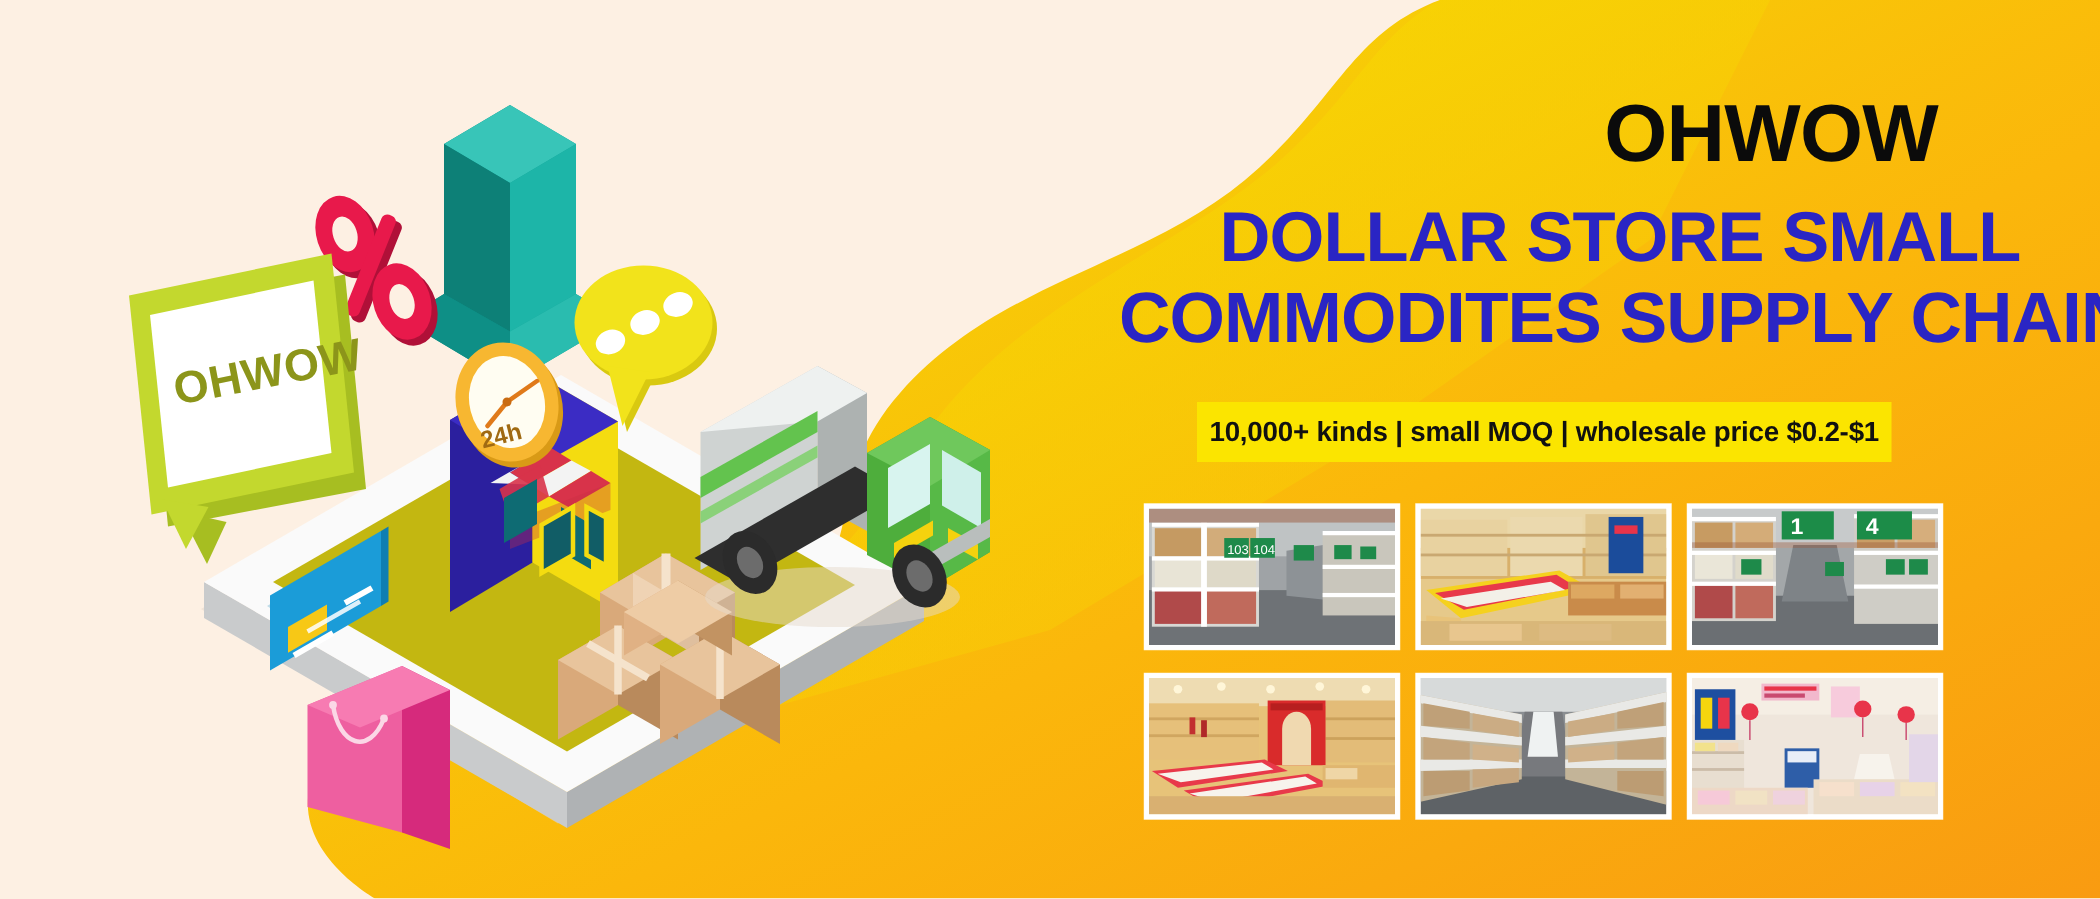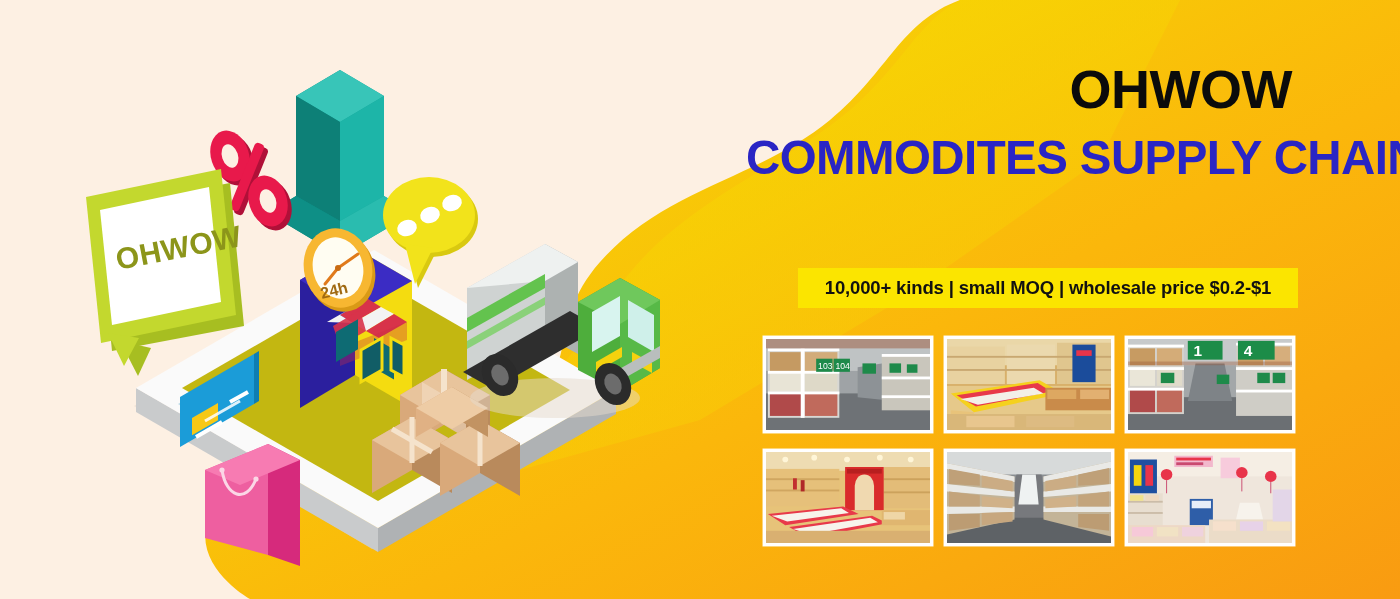--- a/index.html
+++ b/index.html
@@ -38,21 +38,21 @@
   .headline-line {
     display:block;
     font-size:47px; font-weight:bold;
     color:#2A25C4; line-height:1.18;
     letter-spacing:-0.6px; white-space:nowrap;
   }
   .headline-line.l2 { font-size:47.5px; margin-left:-14px; }
 
   .badge {
     position:absolute; left:38px; top:268px;
-    width:500px; height:40px;
+    width:463px; height:40px;
     background:#FBE500;
     display:flex; align-items:center; justify-content:center;
   }
   .badge-text {
     font-size:18.5px; font-weight:bold; color:#111;
     white-space:nowrap; letter-spacing:-0.15px;
   }
 
   
   .photo-grid {
@@ -290,20 +290,21 @@
         <ellipse cx="613" cy="384" rx="8" ry="11" transform="rotate(-28 613 384)" fill="#6C6C6C"></ellipse>
       </g>
     </svg>
   </div>
 
   <div class="right-col">
 
     <div class="brand-title">OHWOW</div>
 
     <div class="headline">
+      <span class="headline-line l1">DOLLAR STORE SMALL</span>
       <span class="headline-line l2">COMMODITES SUPPLY CHAIN</span>
     </div>
 
     <div class="badge">
       <span class="badge-text">10,000+ kinds | small MOQ | wholesale price $0.2-$1</span>
     </div>
 
     <div class="photo-grid">
 
       <div class="photo">

